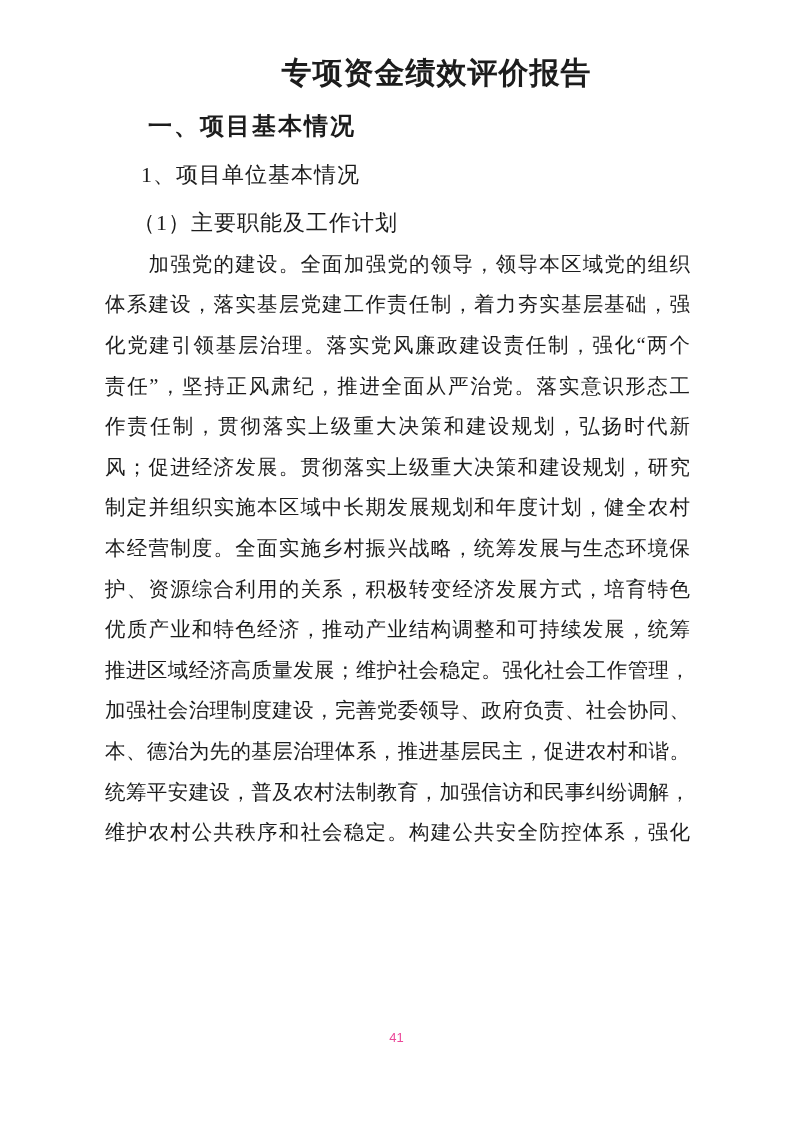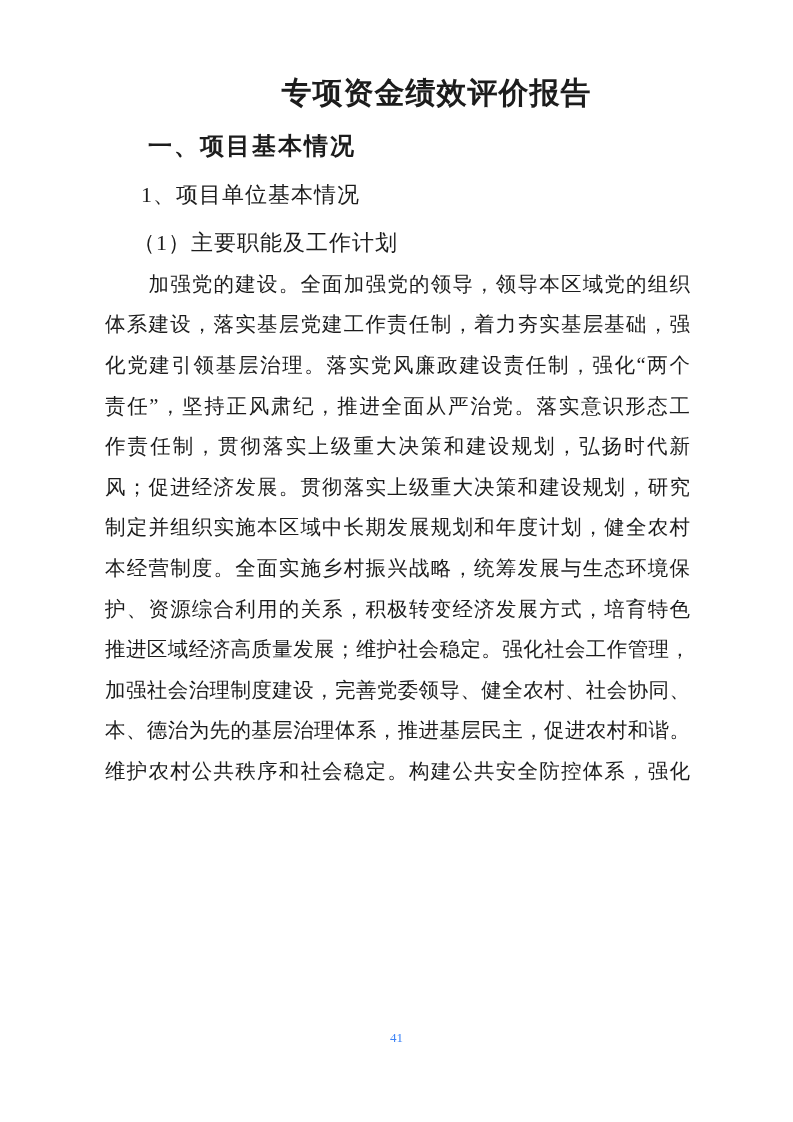--- a/index.html
+++ b/index.html
@@ -15,21 +15,21 @@
     overflow: hidden;
     color: #1c1c1c;
   }
   .content {
     position: absolute;
     left: 105px;
     top: 0;
     width: 585px;
   }
   .doc-title {
-    margin-top: 68px;
+    margin-top: 48px;
     padding-left: 78px;
     text-align: center;
     font-family: "Liberation Sans", sans-serif;
     font-weight: bold;
     font-size: 30px;
     line-height: 50px;
     letter-spacing: 1px;
     white-space: nowrap;
   }
   .heading {
@@ -73,23 +73,23 @@
     text-align-last: justify;
     overflow: hidden;
     word-break: break-all;
   }
   .page-number {
     position: absolute;
     top: 1030px;
     left: 0;
     width: 100%;
     text-align: center;
-    font-family: Liberation Serif, serif;
+    font-family: Liberation Sans, sans-serif;
     font-size: 13px;
-    color: #3b82f6;
+    color: #ec4899;
   }
 </style>
 </head>
 <body>
 
 <div class="page">
   <div class="content">
 
     <div class="doc-title">专项资金绩效评价报告</div>
 
@@ -103,22 +103,24 @@
     <div class="paragraph">
         <div class="body-line">　　加强党的建设。全面加强党的领导，领导本区域党的组织</div>
         <div class="body-line">体系建设，落实基层党建工作责任制，着力夯实基层基础，强</div>
         <div class="body-line">化党建引领基层治理。落实党风廉政建设责任制，强化“两个</div>
         <div class="body-line">责任”，坚持正风肃纪，推进全面从严治党。落实意识形态工</div>
         <div class="body-line">作责任制，贯彻落实上级重大决策和建设规划，弘扬时代新</div>
         <div class="body-line">风；促进经济发展。贯彻落实上级重大决策和建设规划，研究</div>
         <div class="body-line">制定并组织实施本区域中长期发展规划和年度计划，健全农村</div>
         <div class="body-line">本经营制度。全面实施乡村振兴战略，统筹发展与生态环境保</div>
         <div class="body-line">护、资源综合利用的关系，积极转变经济发展方式，培育特色</div>
+        <div class="body-line">优质产业和特色经济，推动产业结构调整和可持续发展，统筹</div>
         <div class="body-line">推进区域经济高质量发展；维护社会稳定。强化社会工作管理，</div>
-        <div class="body-line">加强社会治理制度建设，完善党委领导、健全农村、社会协同、</div>
+        <div class="body-line">加强社会治理制度建设，完善党委领导、政府负责、社会协同、</div>
         <div class="body-line">本、德治为先的基层治理体系，推进基层民主，促进农村和谐。</div>
+        <div class="body-line">统筹平安建设，普及农村法制教育，加强信访和民事纠纷调解，</div>
         <div class="body-line">维护农村公共秩序和社会稳定。构建公共安全防控体系，强化</div>
       </div>
 
   </div>
 
   <div class="page-number">41</div>
 </div>
 
 </body></html>

